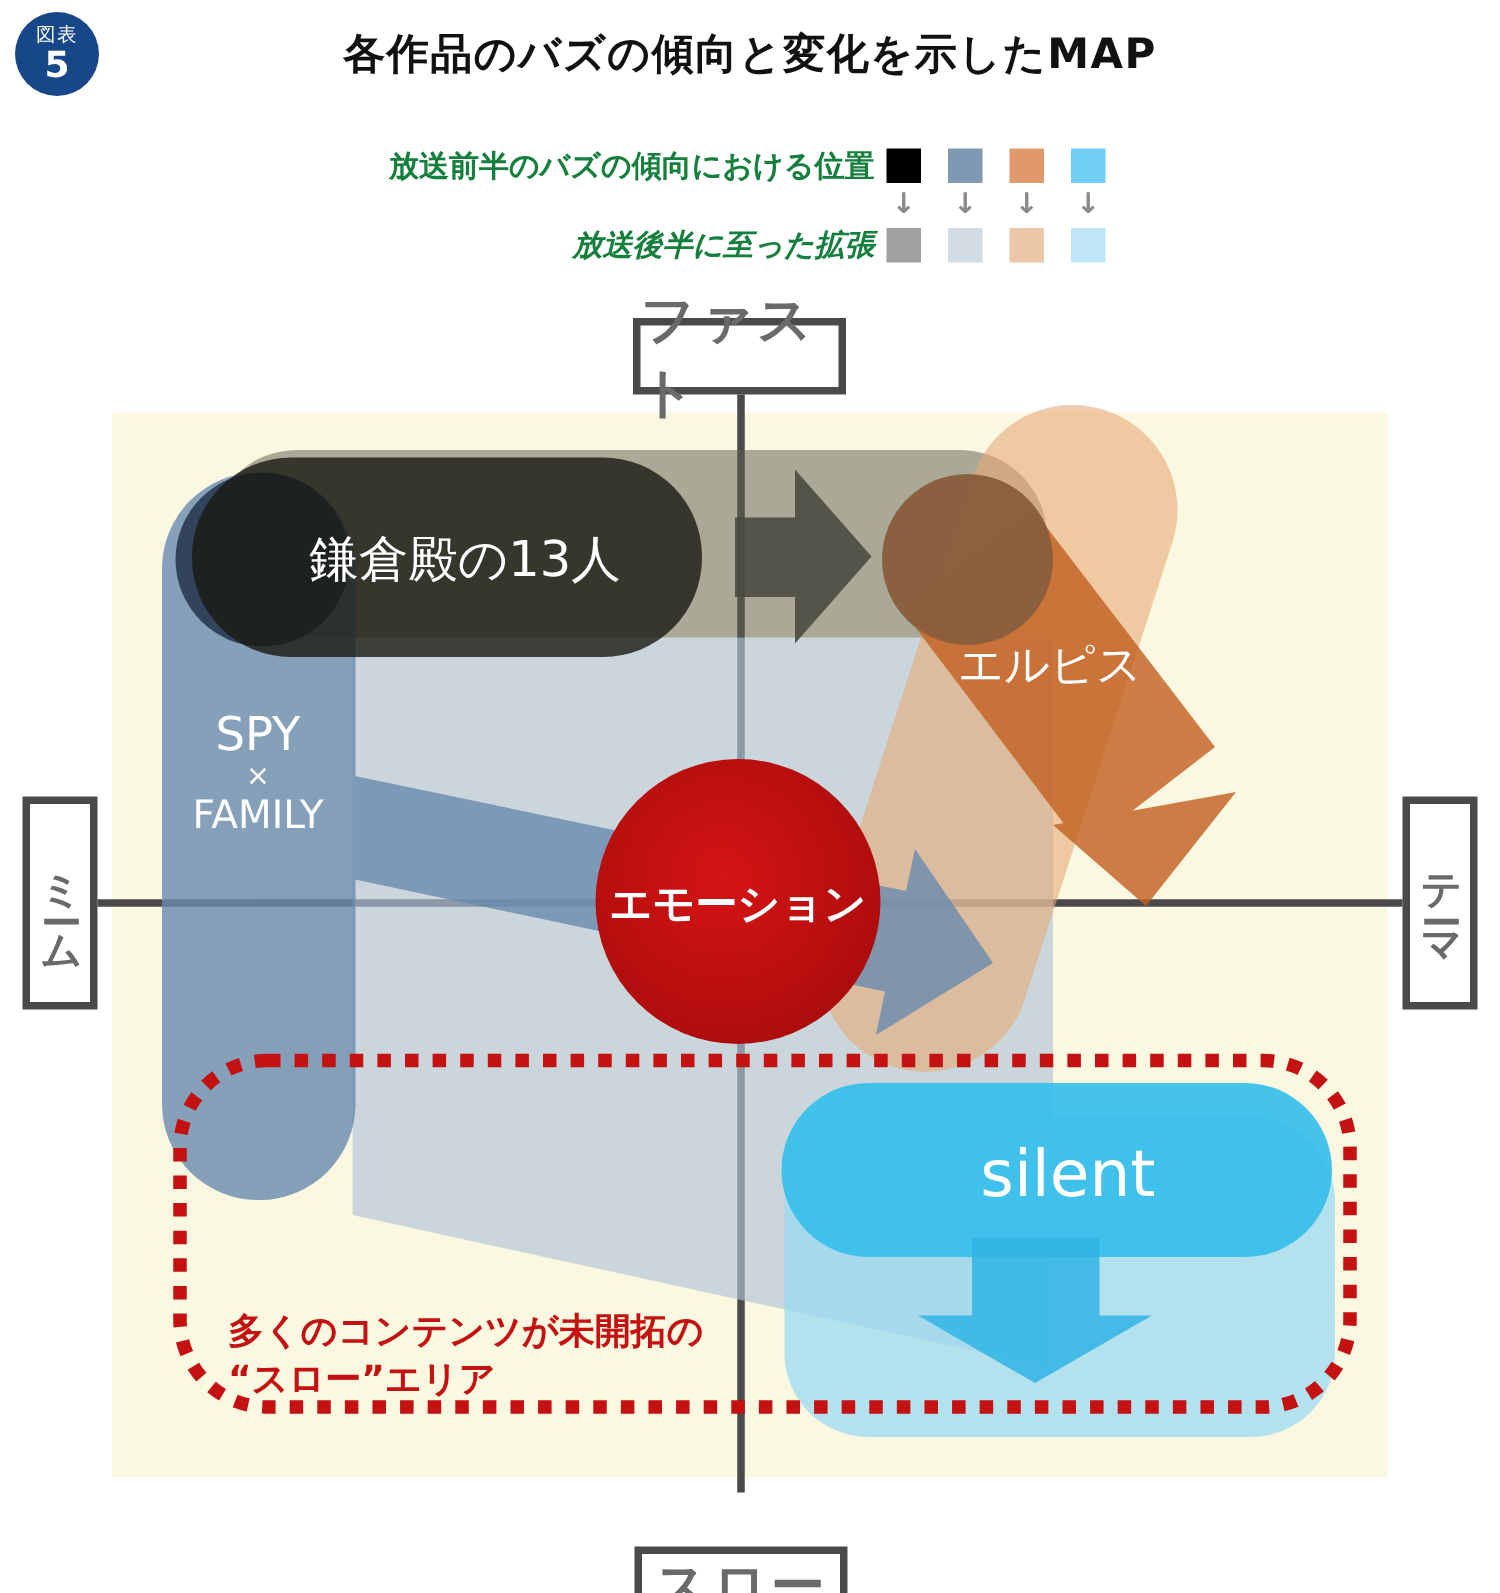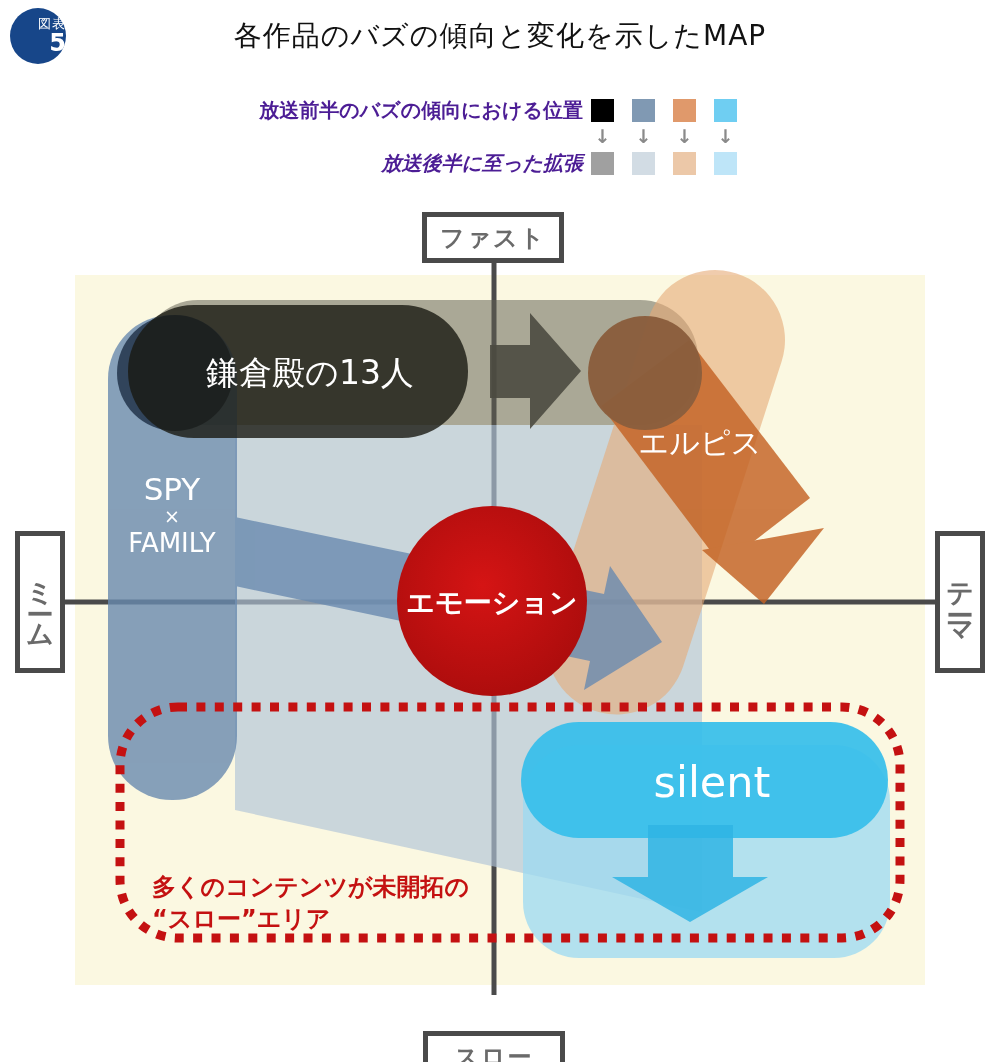--- a/index.html
+++ b/index.html
@@ -5,46 +5,46 @@
   html,body{margin:0;padding:0;}
   body{
     width:1000px;height:1062px;position:relative;background:#ffffff;
     font-family:"DejaVu Sans","Liberation Sans",sans-serif;overflow:hidden;
   }
   .abs{position:absolute;}
   
   .badge{
     left:10px;top:8px;width:56px;height:56px;border-radius:50%;
     background:#174689;color:#fff;display:flex;flex-direction:column;
-    align-items:flex-end;justify-content:center;line-height:1;
+    align-items:center;justify-content:center;line-height:1;
   }
   .badge .b1{font-size:13px;letter-spacing:1px;}
   .badge .b2{font-size:24px;font-weight:bold;margin-top:1px;}
   
   .title{
     left:0;top:17px;width:1000px;text-align:center;font-size:28px;
-    font-weight:normal;color:#111;letter-spacing:1px;
+    font-weight:bold;color:#111;letter-spacing:1px;
   }
   
   .lg-label{width:385px;left:198px;text-align:right;font-size:20px;
-    font-weight:600;color:#4c1d95;line-height:23px;height:23px;white-space:nowrap;}
+    font-weight:600;color:#15803d;line-height:23px;height:23px;white-space:nowrap;}
   .lg1{top:99px;} .lg2{top:152px;font-style:italic;}
   .lg-row{left:591px;display:flex;gap:18px;}
   .lg-sq1{top:99px;} .lg-sq2{top:152px;}
   .lg-row .sq{width:23px;height:23px;display:block;}
   .lg-arrows{top:123px;left:591px;display:flex;gap:18px;}
   .lg-arrows span{width:23px;text-align:center;font-size:19px;font-weight:bold;
     color:#8a8a8a;line-height:26px;}
   
   .axisbox{
     background:#fff;border:5px solid #4a4a4a;color:#6a6a6a;font-weight:bold;
     display:flex;align-items:center;justify-content:center;box-sizing:border-box;
     letter-spacing:2px;z-index:3;
   }
-  .hbox{font-size:24px;}
+  .hbox{font-size:36px;}
   .box-fast{left:422px;top:212px;width:142px;height:51px;}
   .box-slow{left:423px;top:995px;width:142px;height:52px;margin-top:36px;}
   .vbox{writing-mode:vertical-rl;text-orientation:mixed;font-size:27px;letter-spacing:4px;}
   .box-meme{left:15px;top:531px;width:50px;height:142px;}
   .box-theme{left:935px;top:531px;width:50px;height:142px;}
   svg{position:absolute;left:0;top:0;z-index:1;}
   svg text{font-family:"DejaVu Sans","Liberation Sans",sans-serif;}
   .wlabel{fill:#ffffff;}
   .redlabel{fill:#c41111;font-weight:bold;}
 </style>

